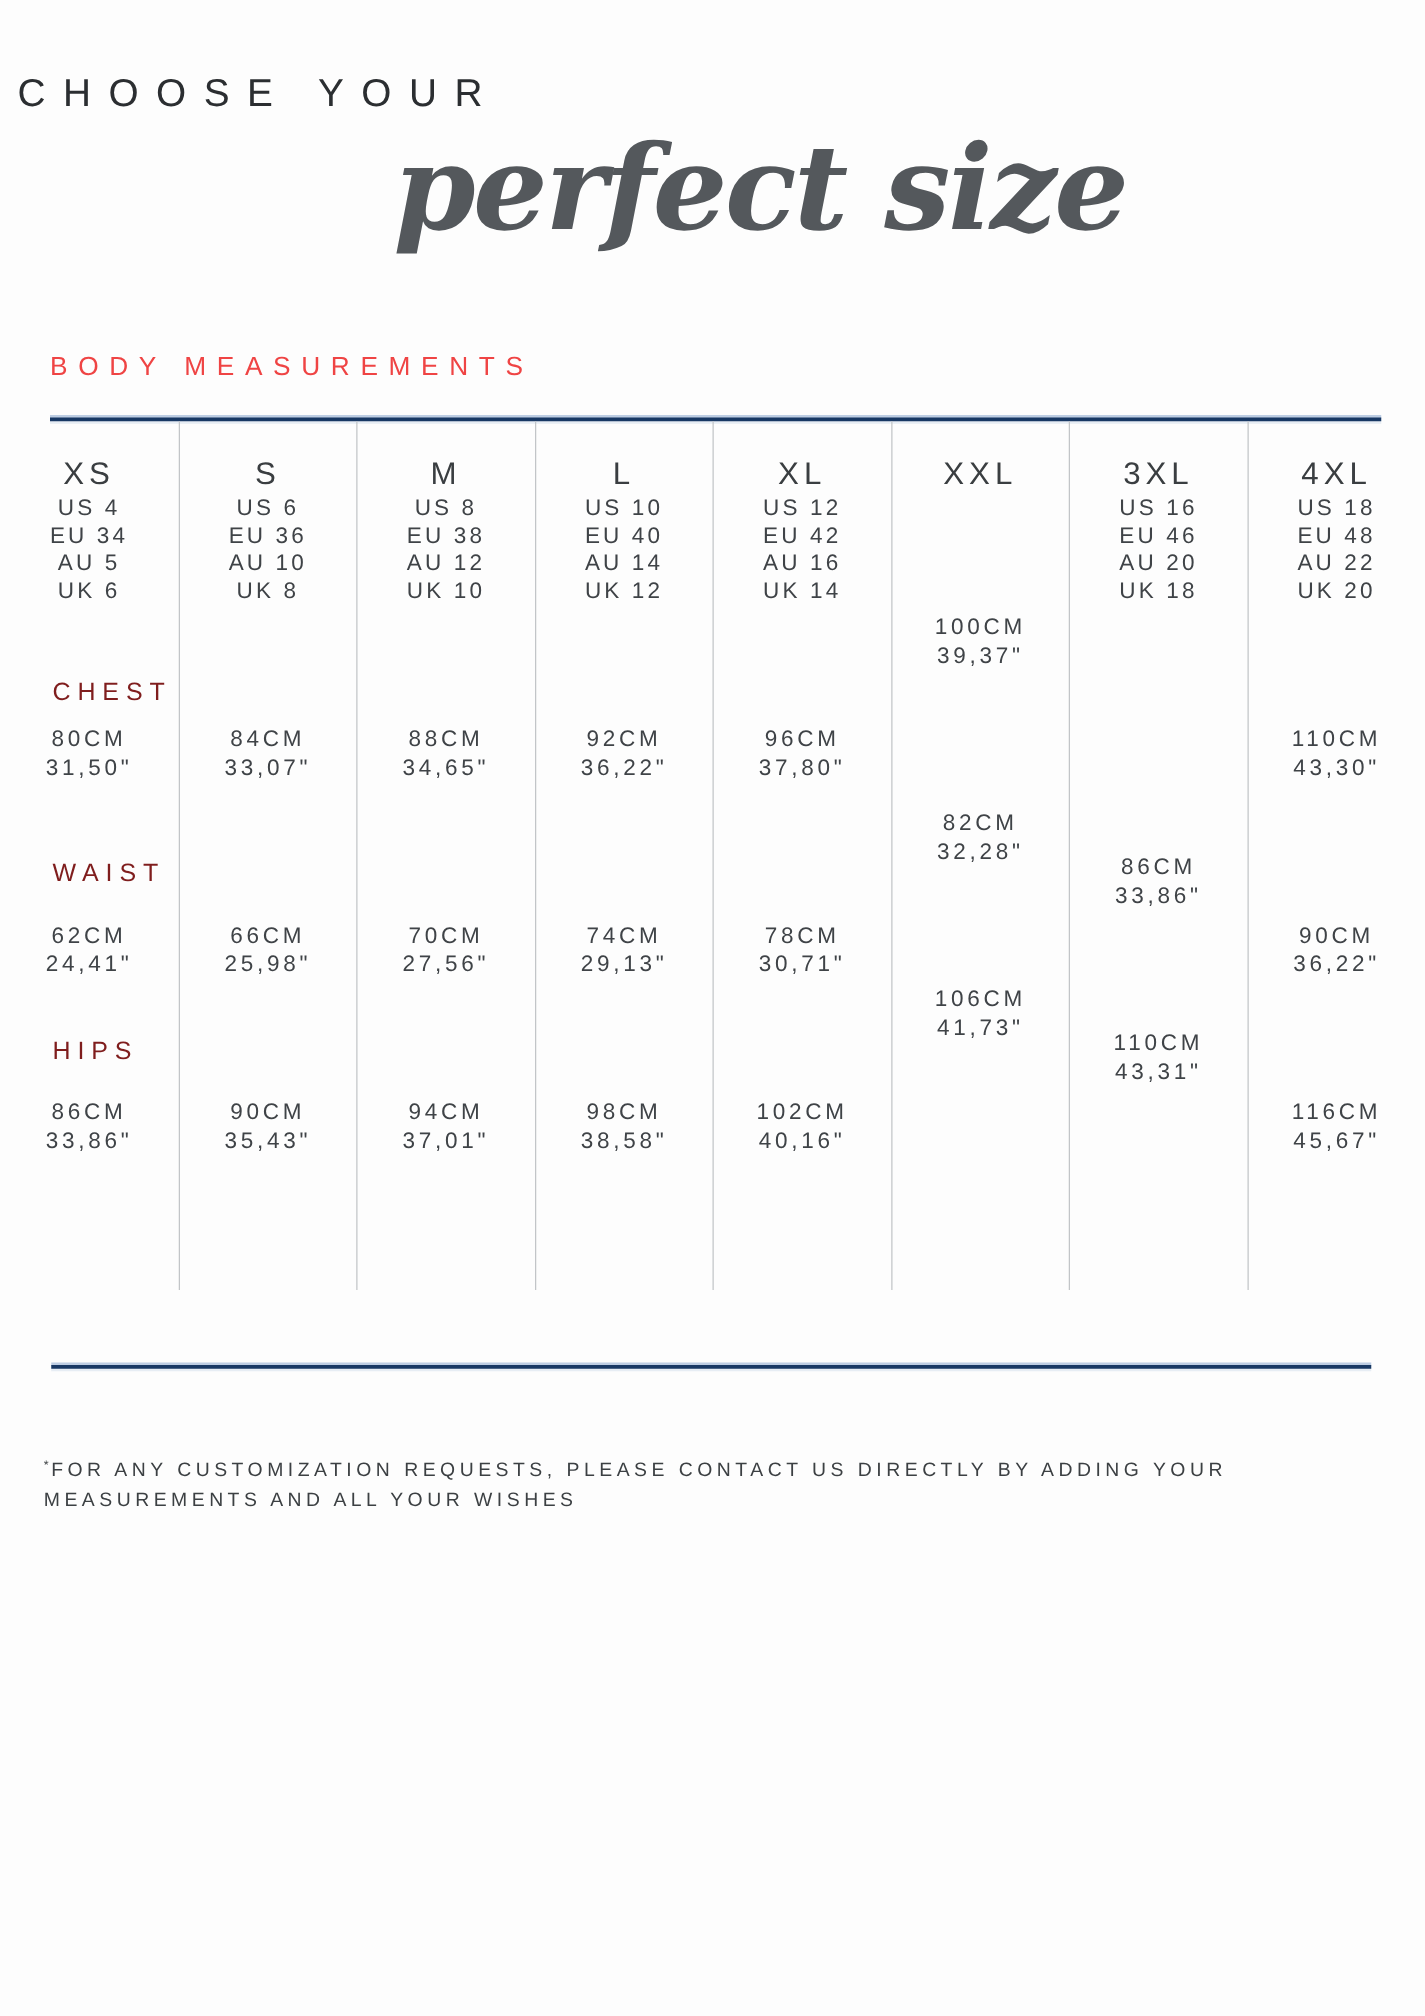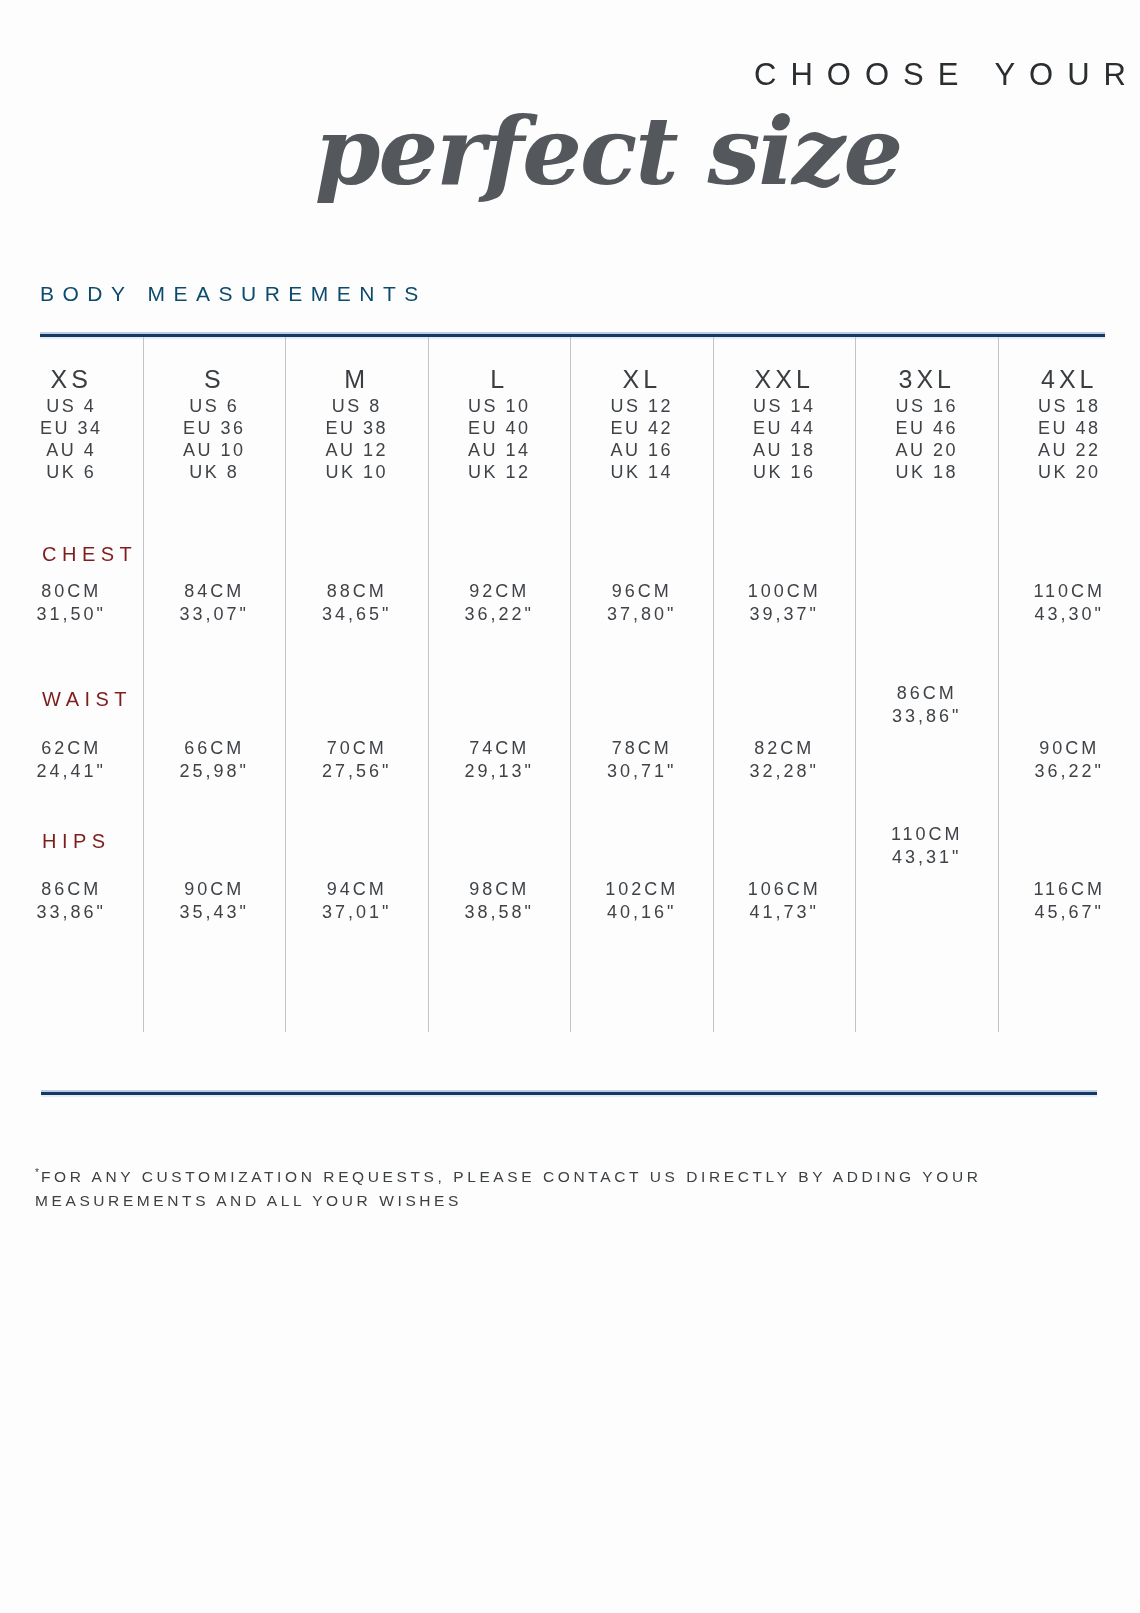--- a/index.html
+++ b/index.html
@@ -5,32 +5,32 @@
   html,body { margin:0; padding:0; background:#ffffff; }
   .page {
     position:relative; width:1140px; height:1613px; margin:0 auto;
     background:#fdfdfd; font-family:"Liberation Sans", sans-serif;
     color:#3f4347; overflow:hidden;
   }
 
   
   .eyebrow {
     position:absolute; top:57px; left:0; width:100%;
-    text-align:right; text-indent:14px;
+    text-align:left; text-indent:14px;
     font-size:31px; letter-spacing:14px; color:#2b2e31; font-weight:400;
   }
   .script-title {
     position:absolute; top:96px; left:0; width:100%;
     text-align:center; font-family:"DejaVu Serif", serif;
     font-style:italic; font-weight:bold; font-size:94px;
     letter-spacing:-2px; color:#54585c;padding-left:38px;
   }
   .section-heading {
     position:absolute; top:282px; left:40px;
-    font-size:21px; letter-spacing:8.5px; color:#0c4a6e;text-align:center;
+    font-size:21px; letter-spacing:8.5px; color:#ef4444;text-align:center;
   }
 
   
   .rule { position:absolute; height:3px; background:#183864;
           box-shadow:0 -2px 0 rgba(137,166,205,0.55), 0 2px 0 rgba(190,205,225,0.35); }
   .rule-top    { top:334px;  left:40px; width:1065px; }
   .rule-bottom { top:1092px; left:41px; width:1056px; }
 
   
   .size-table {
@@ -82,21 +82,21 @@
   <div class="section-heading">BODY MEASUREMENTS</div>
   <div class="rule rule-top"></div>
 
   <div class="size-table">
 
     <div class="col">
       <div class="s s-header">XS</div>
       <div class="s s-intl">
         <div>US 4</div>
         <div>EU 34</div>
-        <div>AU 4</div>
+        <div>AU 5</div>
         <div>UK 6</div>
       </div>
       <div class="s s-gap-a"></div>
       <div class="s s-rowlabel s-chest-label">CHEST</div>
       <div class="s s-val">
         <div>80CM</div>
         <div>31,50"</div>
       </div>
       <div class="s s-gap-b"></div>
       <div class="s s-rowlabel s-waist-label">WAIST</div>
@@ -219,26 +219,20 @@
       <div class="s s-gap-c"></div>
       <div class="s s-hips-label"></div>
       <div class="s s-val">
         <div>102CM</div>
         <div>40,16"</div>
       </div>
     </div>
 
     <div class="col">
       <div class="s s-header">XXL</div>
-      <div class="s s-intl">
-        <div>US 14</div>
-        <div>EU 44</div>
-        <div>AU 18</div>
-        <div>UK 16</div>
-      </div>
       <div class="s s-gap-a"></div>
       <div class="s s-chest-label"></div>
       <div class="s s-val">
         <div>100CM</div>
         <div>39,37"</div>
       </div>
       <div class="s s-gap-b"></div>
       <div class="s s-waist-label"></div>
       <div class="s s-val">
         <div>82CM</div>

